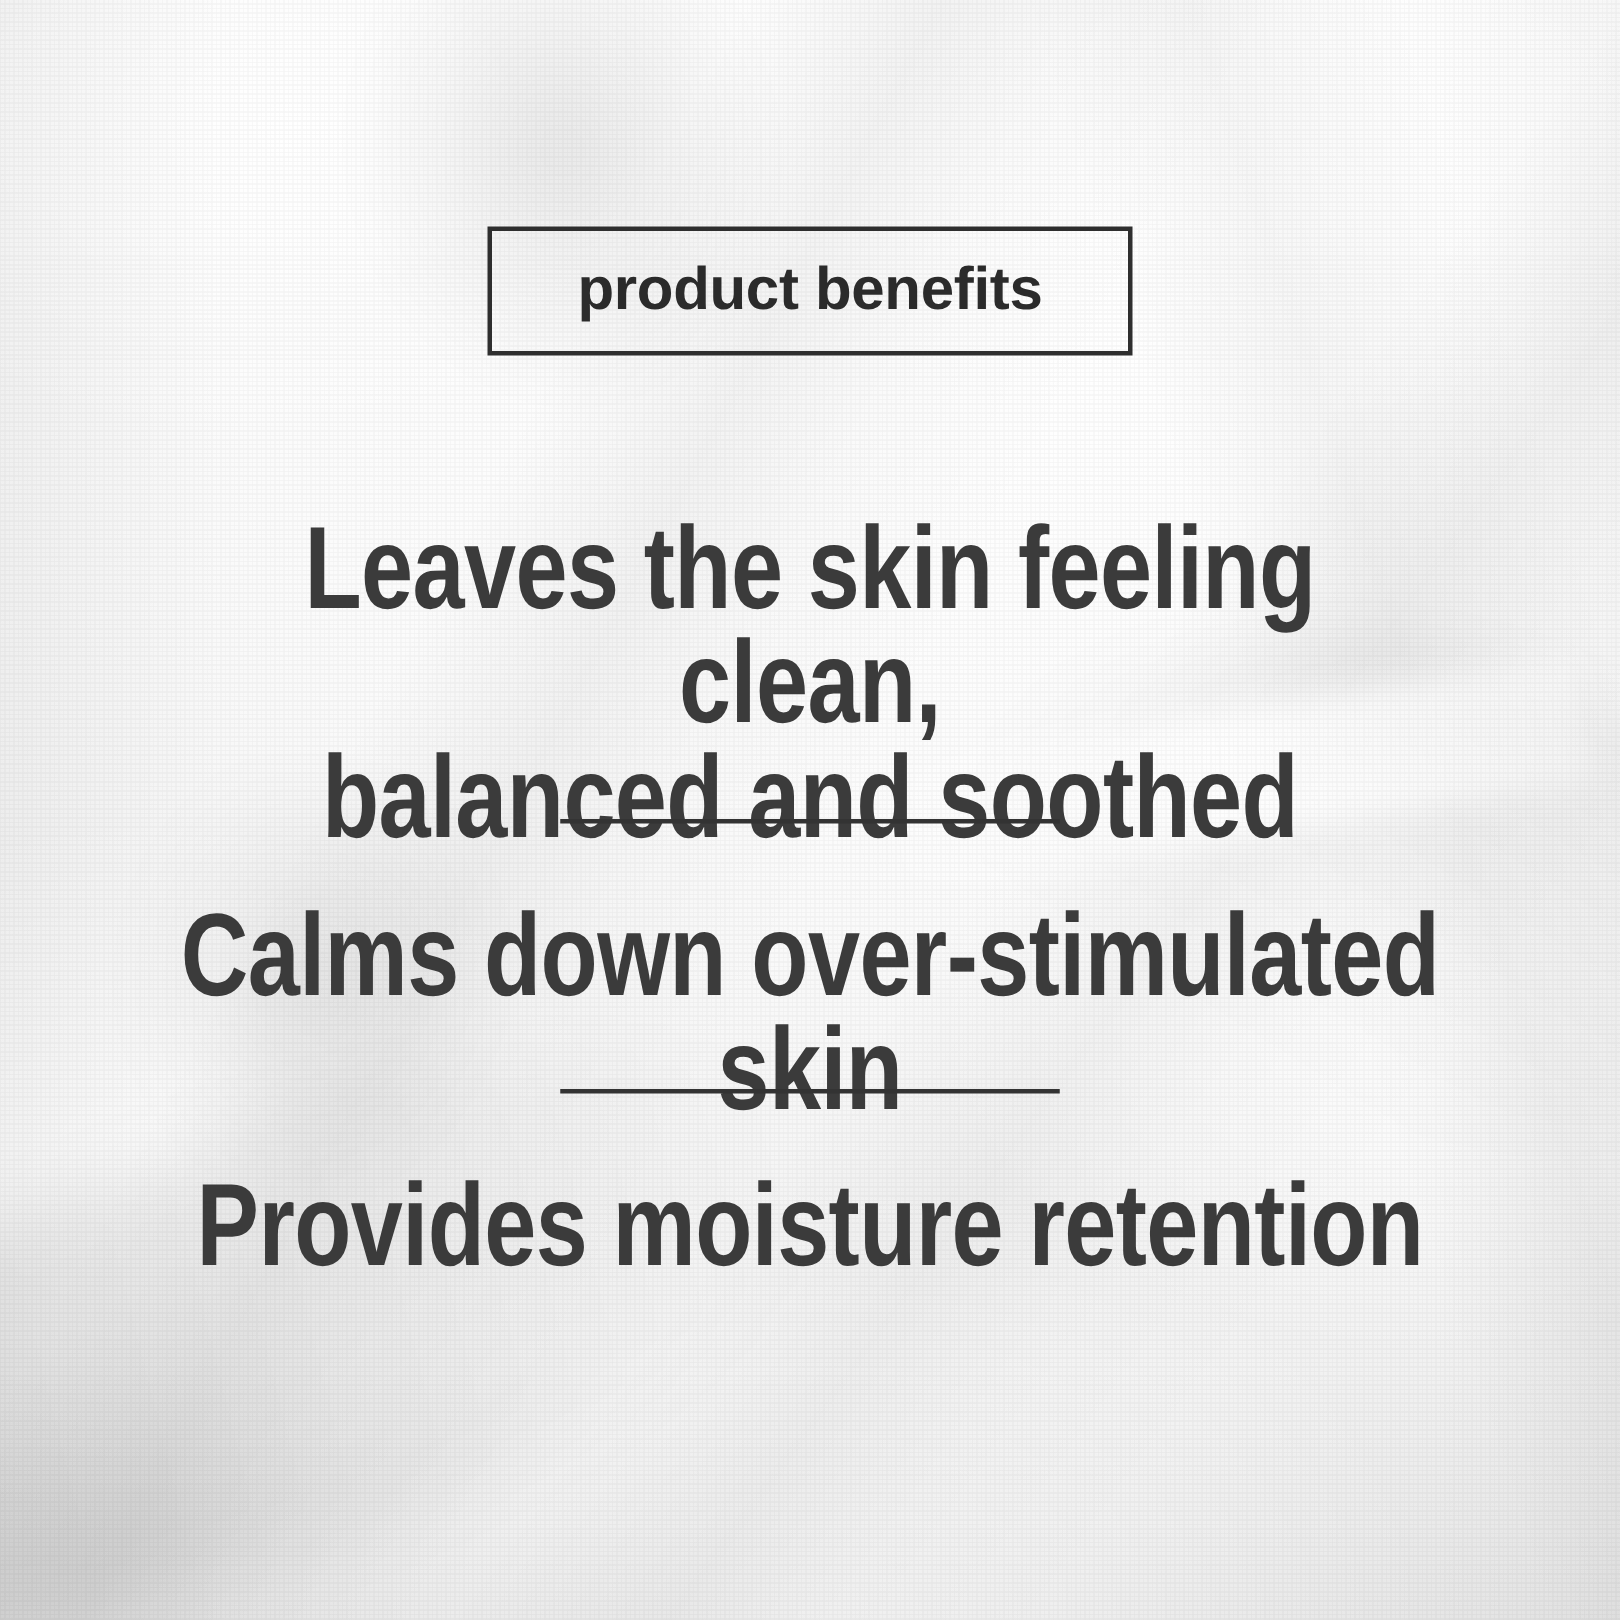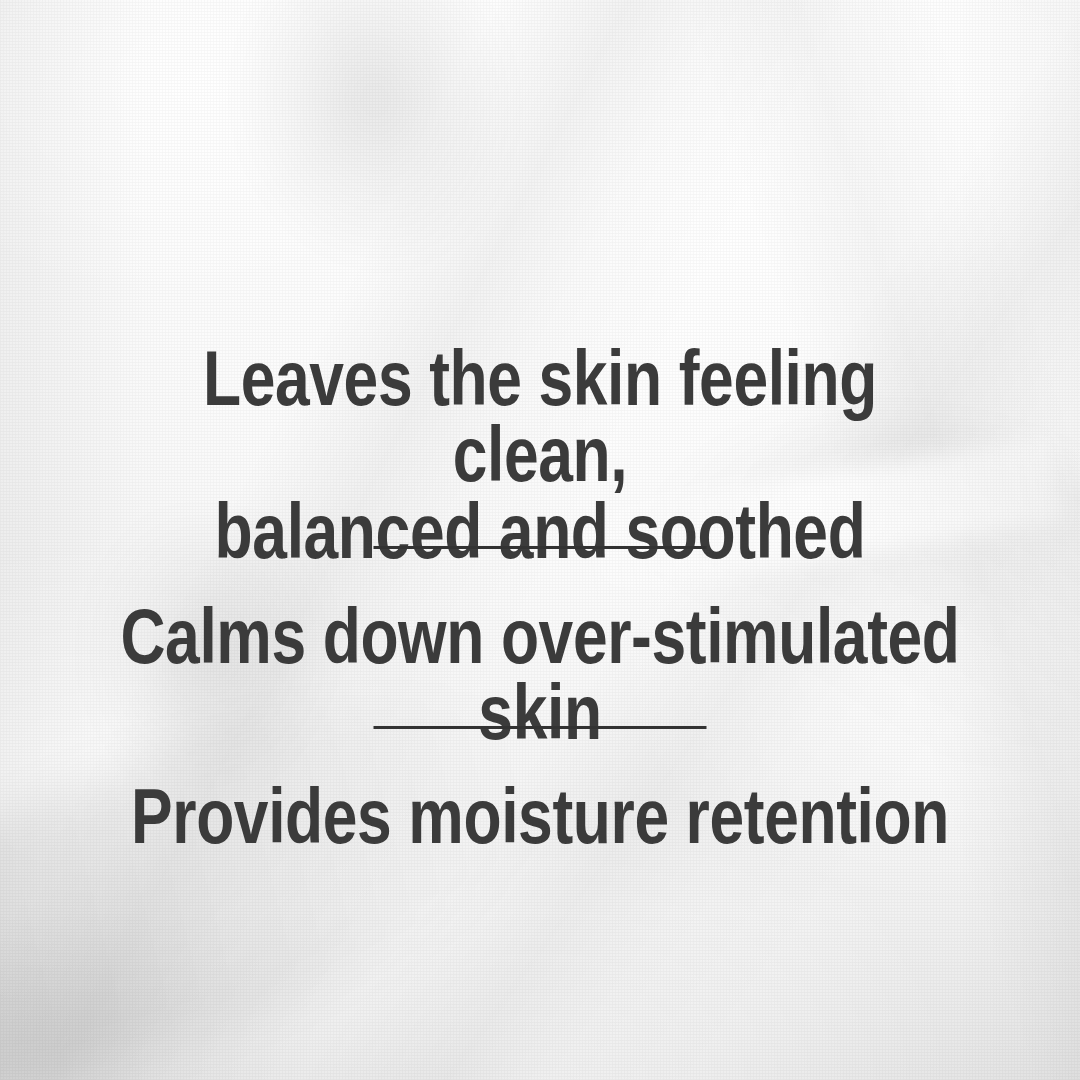--- a/index.html
+++ b/index.html
@@ -220,20 +220,23 @@
   <div class="bg-crease-a"></div>
   <div class="bg-crease-b"></div>
   <div class="bg-band-bl"></div>
   <div class="bg-fold-r"></div>
   <div class="bg-ridge"></div>
   <div class="bg-layer bg-grain"></div>
   <div class="bg-layer bg-vignette"></div>
 
   <div class="content">
 
+    <div class="label-box">
+      <span class="label-text">product benefits</span>
+    </div>
 
     <div class="benefit" id="benefit-1">Leaves the skin feeling clean,
 balanced and soothed</div>
 
     <div class="divider" id="divider-1"></div>
 
     <div class="benefit" id="benefit-2">Calms down over-stimulated skin</div>
 
     <div class="divider" id="divider-2"></div>
 

